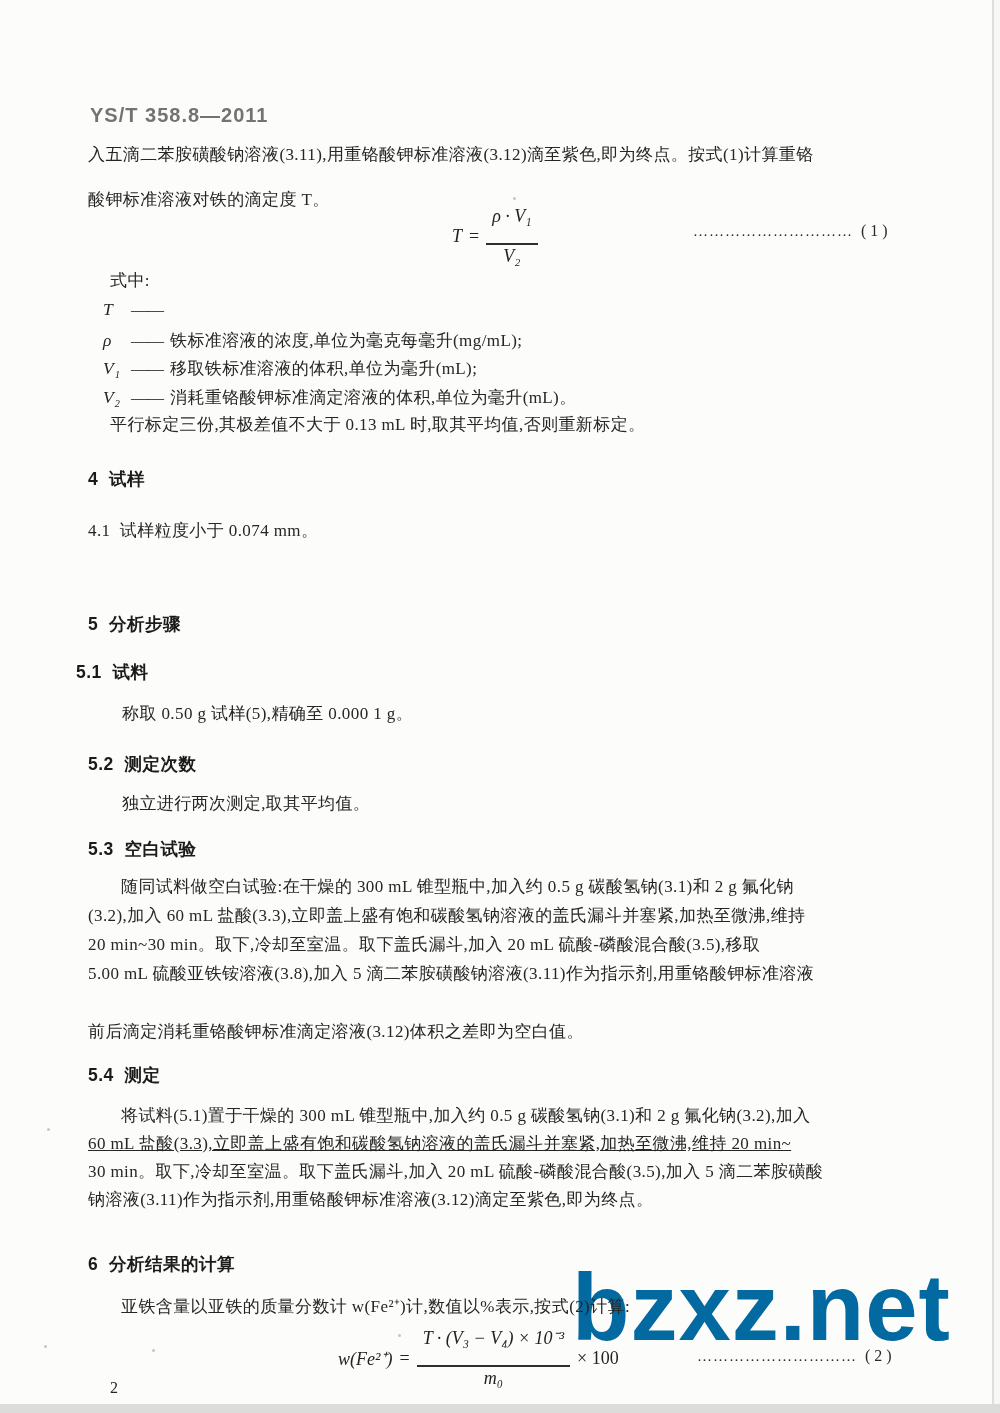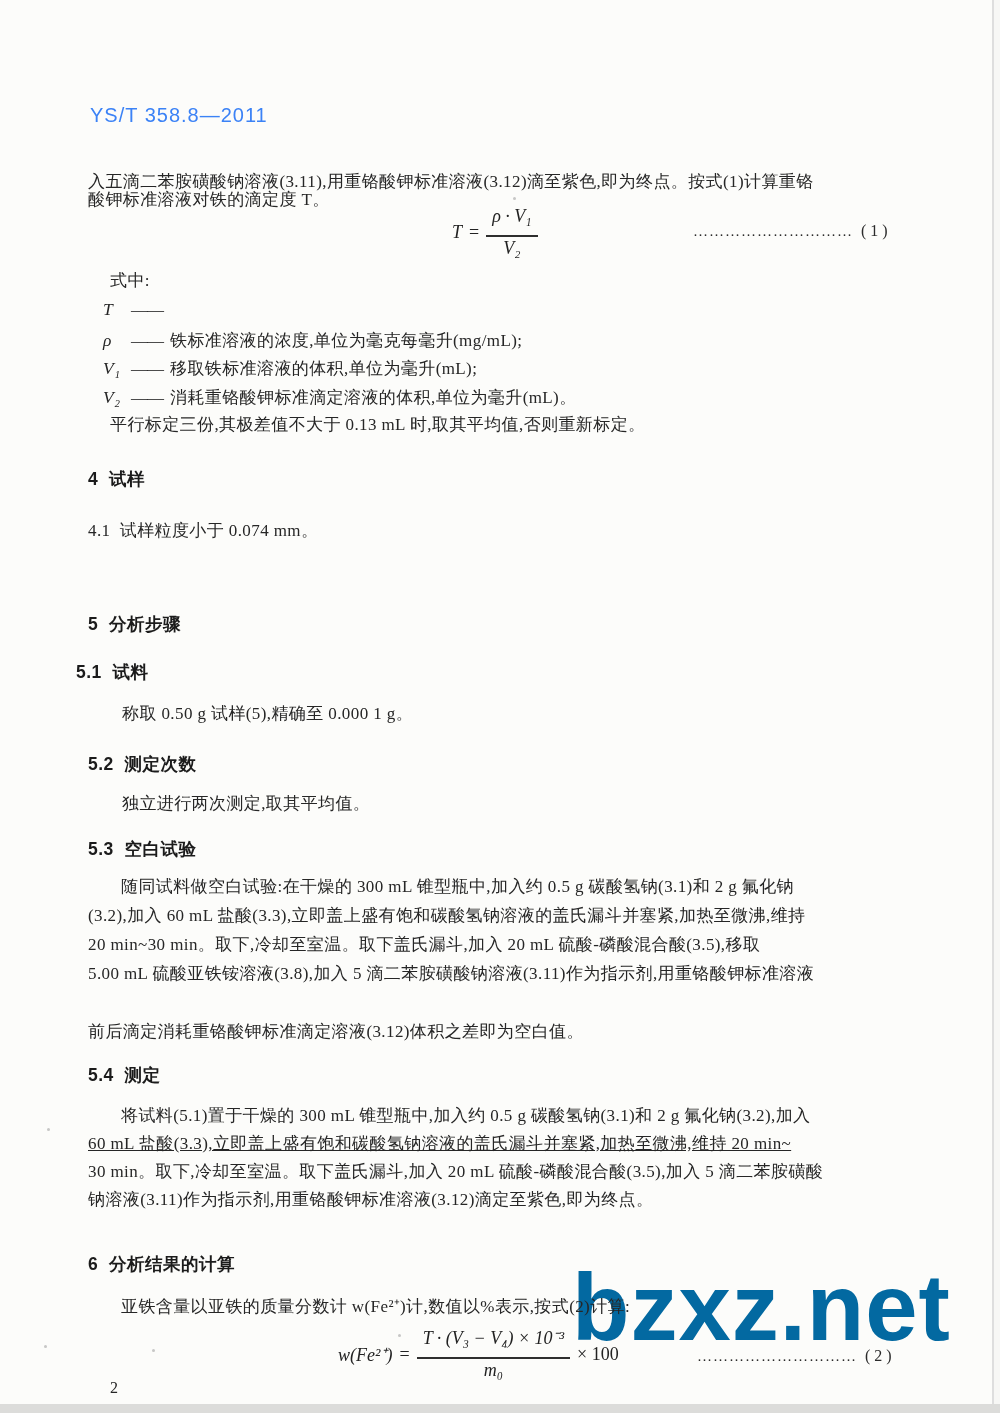--- a/index.html
+++ b/index.html
@@ -1,26 +1,26 @@
 <!DOCTYPE html>
 <html><head>
 <meta charset="utf-8">
 <style>
   html,body{margin:0;padding:0;background:#fcfcfa;}
   .page{position:relative;width:1000px;height:1413px;background:#fcfcfa;overflow:hidden;
         font-family:"Liberation Serif",serif;color:#262626;}
   .t{white-space:pre;display:inline-block;}
   .abs{position:absolute;}
-  .hdr{font-family:"Liberation Sans",sans-serif;font-weight:400;font-size:20px;letter-spacing:1px;color:#3b82f6;}
+  .hdr{font-family:"Liberation Sans",sans-serif;font-weight:700;font-size:20px;letter-spacing:1px;color:#737373;}
   .body{font-size:17px;letter-spacing:0.4px;line-height:1.2;}
   .h{font-family:"Liberation Sans",sans-serif;font-weight:700;font-size:17.5px;letter-spacing:0.5px;color:#1b1b1b;}
   .mi{font-family:"Liberation Serif",serif;font-style:italic;}
   .formula{display:flex;align-items:center;gap:7px;font-size:18px;color:#222;}
   .frac{display:inline-flex;flex-direction:column;align-items:center;line-height:1.15;}
-  .frac .num{border-bottom:2px solid #2e2e2e;padding:0 6px 8px;}
+  .frac .num{border-bottom:2px solid #2e2e2e;padding:0 6px 16px;}
   .frac .den{padding-top:1px;}
   .leader{display:flex;align-items:center;gap:8px;color:#2b2b2b;}
   .dots{font-size:15px;letter-spacing:1px;}
   .ftag{font-size:16px;}
   .keyrow{position:absolute;display:flex;align-items:baseline;font-size:17px;letter-spacing:0.4px;}
   .keyrow .sym{width:28px;font-size:17.5px;}
   .keyrow .dash{letter-spacing:-1px;margin-right:7px;color:#2b2b2b;}
   .wm{position:absolute;font-family:"Liberation Sans",sans-serif;font-weight:700;
       font-size:94px;letter-spacing:1px;color:#0369a1;z-index:0;user-select:none;}
   .content{position:absolute;inset:0;z-index:1;}
@@ -33,21 +33,21 @@
 <body>
 
 <div class="page">
 
   <div class="wm" style="left:572px;top:1254px;">bzxz.net</div>
 
   <div class="content">
 
     <div class="abs hdr t" style="left:90px;top:104px;">YS/T 358.8—2011</div>
 
-    <div class="abs body t" style="left:88px;top:172px;">入五滴二苯胺磺酸钠溶液(3.11),用重铬酸钾标准溶液(3.12)滴至紫色,即为终点。按式(1)计算重铬</div>
+    <div class="abs body t" style="left:88px;top:145px;">入五滴二苯胺磺酸钠溶液(3.11),用重铬酸钾标准溶液(3.12)滴至紫色,即为终点。按式(1)计算重铬</div>
     <div class="abs body t" style="left:88px;top:190px;">酸钾标准溶液对铁的滴定度 T。</div>
 
     <div class="abs formula" style="left:452px;top:206px;">
       <span class="mi t">T</span>
       <span class="t">=</span>
       <span class="frac">
         <span class="num mi t">ρ · V₁</span>
         <span class="den mi t">V₂</span>
       </span>
     </div>

